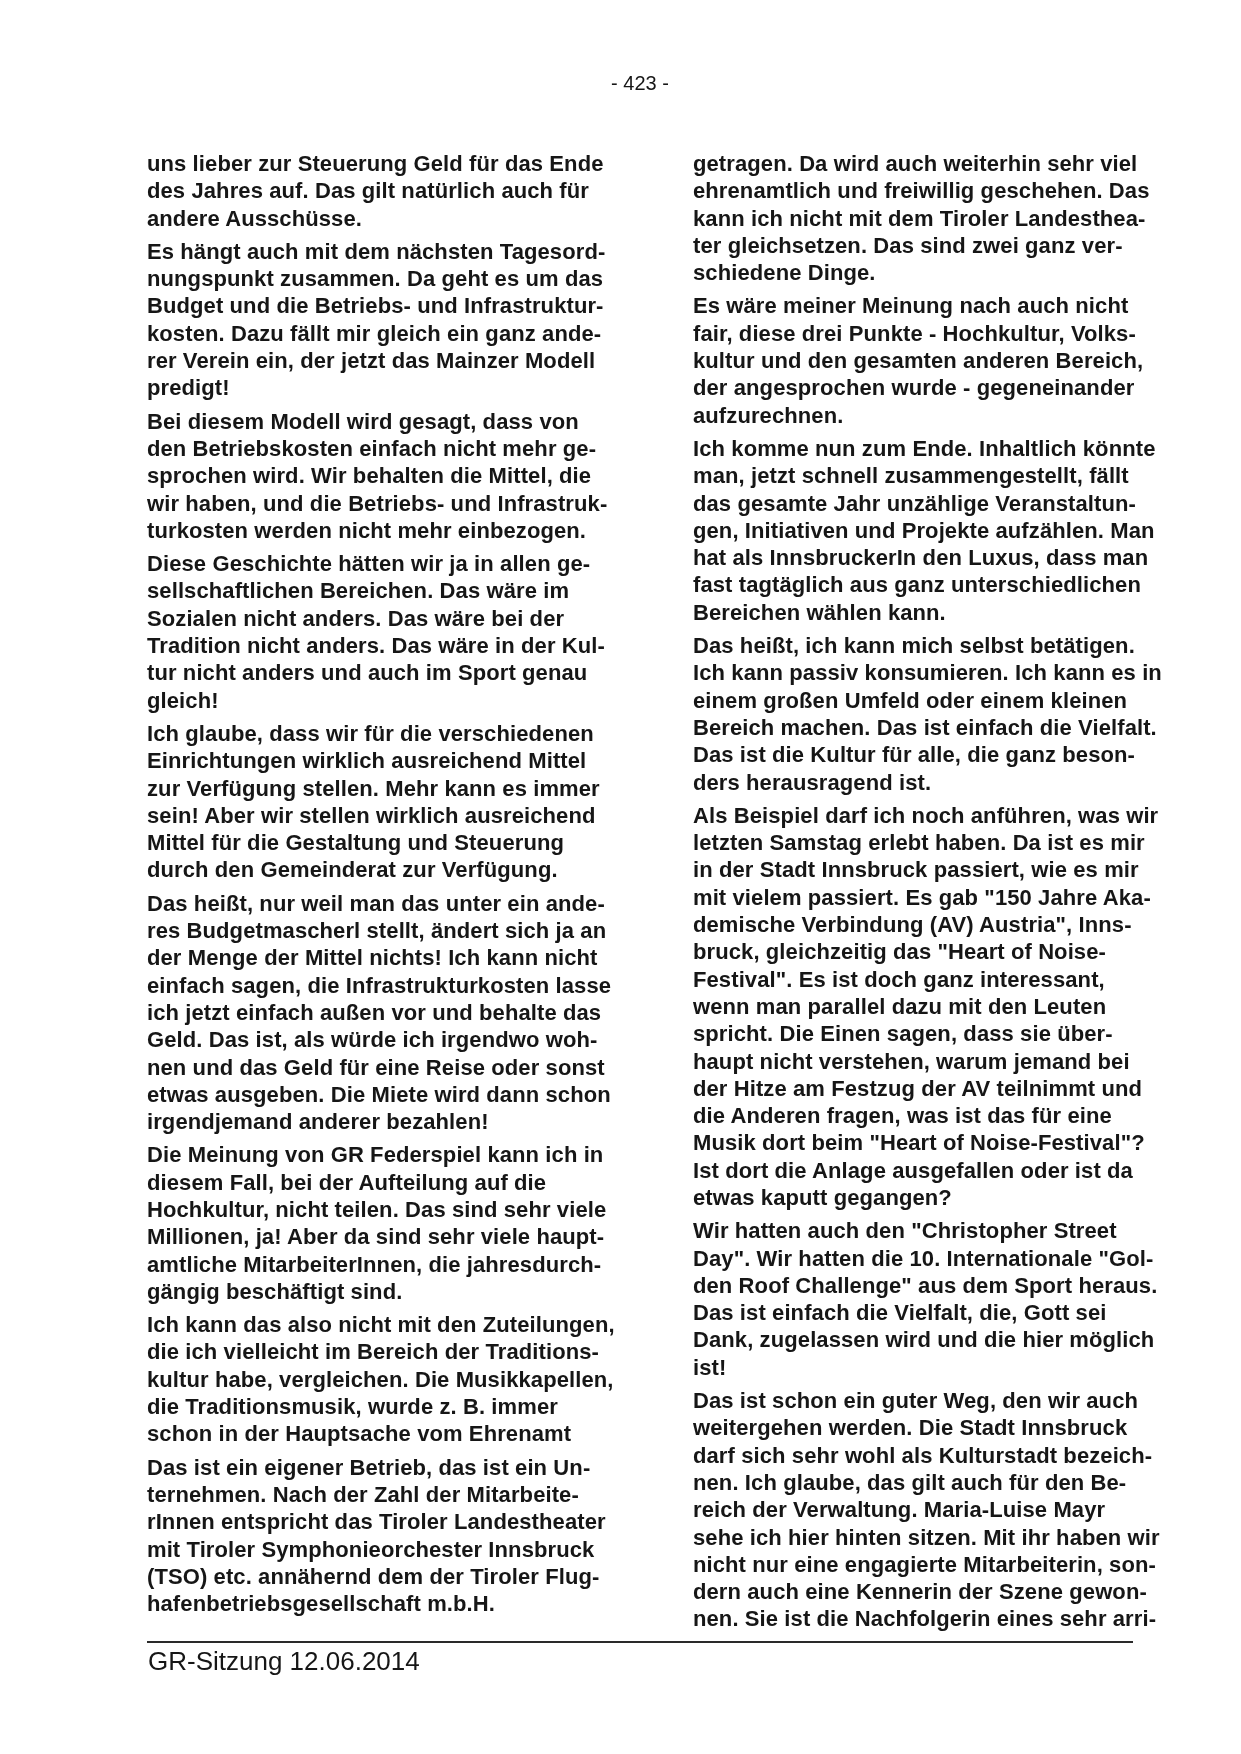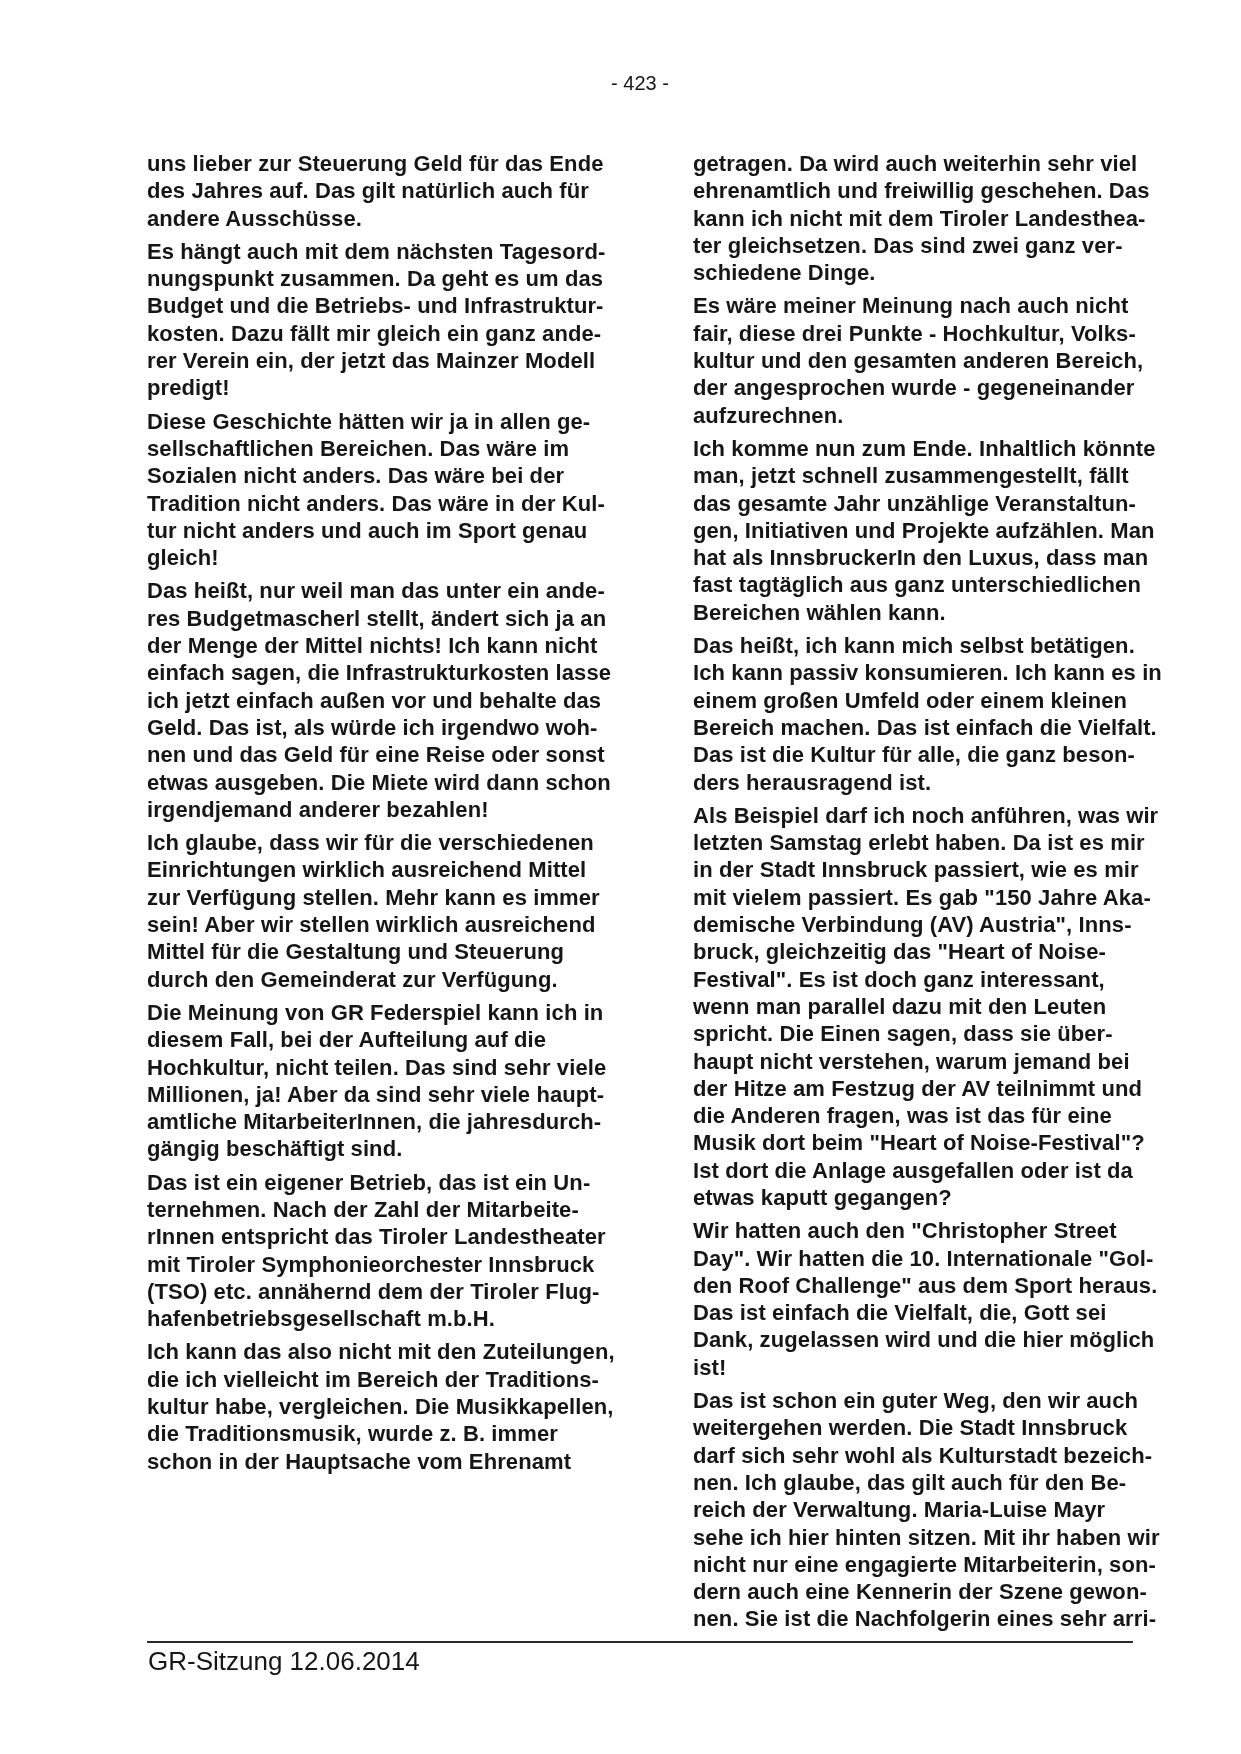--- a/index.html
+++ b/index.html
@@ -75,58 +75,63 @@
     <div class="col col-left">
       <p>uns lieber zur Steuerung Geld für das Ende
 des Jahres auf. Das gilt natürlich auch für
 andere Ausschüsse.</p>
       <p>Es hängt auch mit dem nächsten Tagesord-
 nungspunkt zusammen. Da geht es um das
 Budget und die Betriebs- und Infrastruktur-
 kosten. Dazu fällt mir gleich ein ganz ande-
 rer Verein ein, der jetzt das Mainzer Modell
 predigt!</p>
+      <p>Bei diesem Modell wird gesagt, dass von
+den Betriebskosten einfach nicht mehr ge-
+sprochen wird. Wir behalten die Mittel, die
+wir haben, und die Betriebs- und Infrastruk-
+turkosten werden nicht mehr einbezogen.</p>
       <p>Diese Geschichte hätten wir ja in allen ge-
 sellschaftlichen Bereichen. Das wäre im
 Sozialen nicht anders. Das wäre bei der
 Tradition nicht anders. Das wäre in der Kul-
 tur nicht anders und auch im Sport genau
 gleich!</p>
+      <p>Ich glaube, dass wir für die verschiedenen
+Einrichtungen wirklich ausreichend Mittel
+zur Verfügung stellen. Mehr kann es immer
+sein! Aber wir stellen wirklich ausreichend
+Mittel für die Gestaltung und Steuerung
+durch den Gemeinderat zur Verfügung.</p>
       <p>Das heißt, nur weil man das unter ein ande-
 res Budgetmascherl stellt, ändert sich ja an
 der Menge der Mittel nichts! Ich kann nicht
 einfach sagen, die Infrastrukturkosten lasse
 ich jetzt einfach außen vor und behalte das
 Geld. Das ist, als würde ich irgendwo woh-
 nen und das Geld für eine Reise oder sonst
 etwas ausgeben. Die Miete wird dann schon
 irgendjemand anderer bezahlen!</p>
-      <p>Ich glaube, dass wir für die verschiedenen
-Einrichtungen wirklich ausreichend Mittel
-zur Verfügung stellen. Mehr kann es immer
-sein! Aber wir stellen wirklich ausreichend
-Mittel für die Gestaltung und Steuerung
-durch den Gemeinderat zur Verfügung.</p>
       <p>Die Meinung von GR Federspiel kann ich in
 diesem Fall, bei der Aufteilung auf die
 Hochkultur, nicht teilen. Das sind sehr viele
 Millionen, ja! Aber da sind sehr viele haupt-
 amtliche MitarbeiterInnen, die jahresdurch-
 gängig beschäftigt sind.</p>
+      <p>Ich kann das also nicht mit den Zuteilungen,
+die ich vielleicht im Bereich der Traditions-
+kultur habe, vergleichen. Die Musikkapellen,
+die Traditionsmusik, wurde z. B. immer
+schon in der Hauptsache vom Ehrenamt</p>
       <p>Das ist ein eigener Betrieb, das ist ein Un-
 ternehmen. Nach der Zahl der Mitarbeite-
 rInnen entspricht das Tiroler Landestheater
 mit Tiroler Symphonieorchester Innsbruck
 (TSO) etc. annähernd dem der Tiroler Flug-
 hafenbetriebsgesellschaft m.b.H.</p>
-      <p>Ich kann das also nicht mit den Zuteilungen,
-die ich vielleicht im Bereich der Traditions-
-kultur habe, vergleichen. Die Musikkapellen,
-die Traditionsmusik, wurde z. B. immer
-schon in der Hauptsache vom Ehrenamt</p>
     </div>
 
     <div class="col col-right">
       <p>getragen. Da wird auch weiterhin sehr viel
 ehrenamtlich und freiwillig geschehen. Das
 kann ich nicht mit dem Tiroler Landesthea-
 ter gleichsetzen. Das sind zwei ganz ver-
 schiedene Dinge.</p>
       <p>Es wäre meiner Meinung nach auch nicht
 fair, diese drei Punkte - Hochkultur, Volks-

